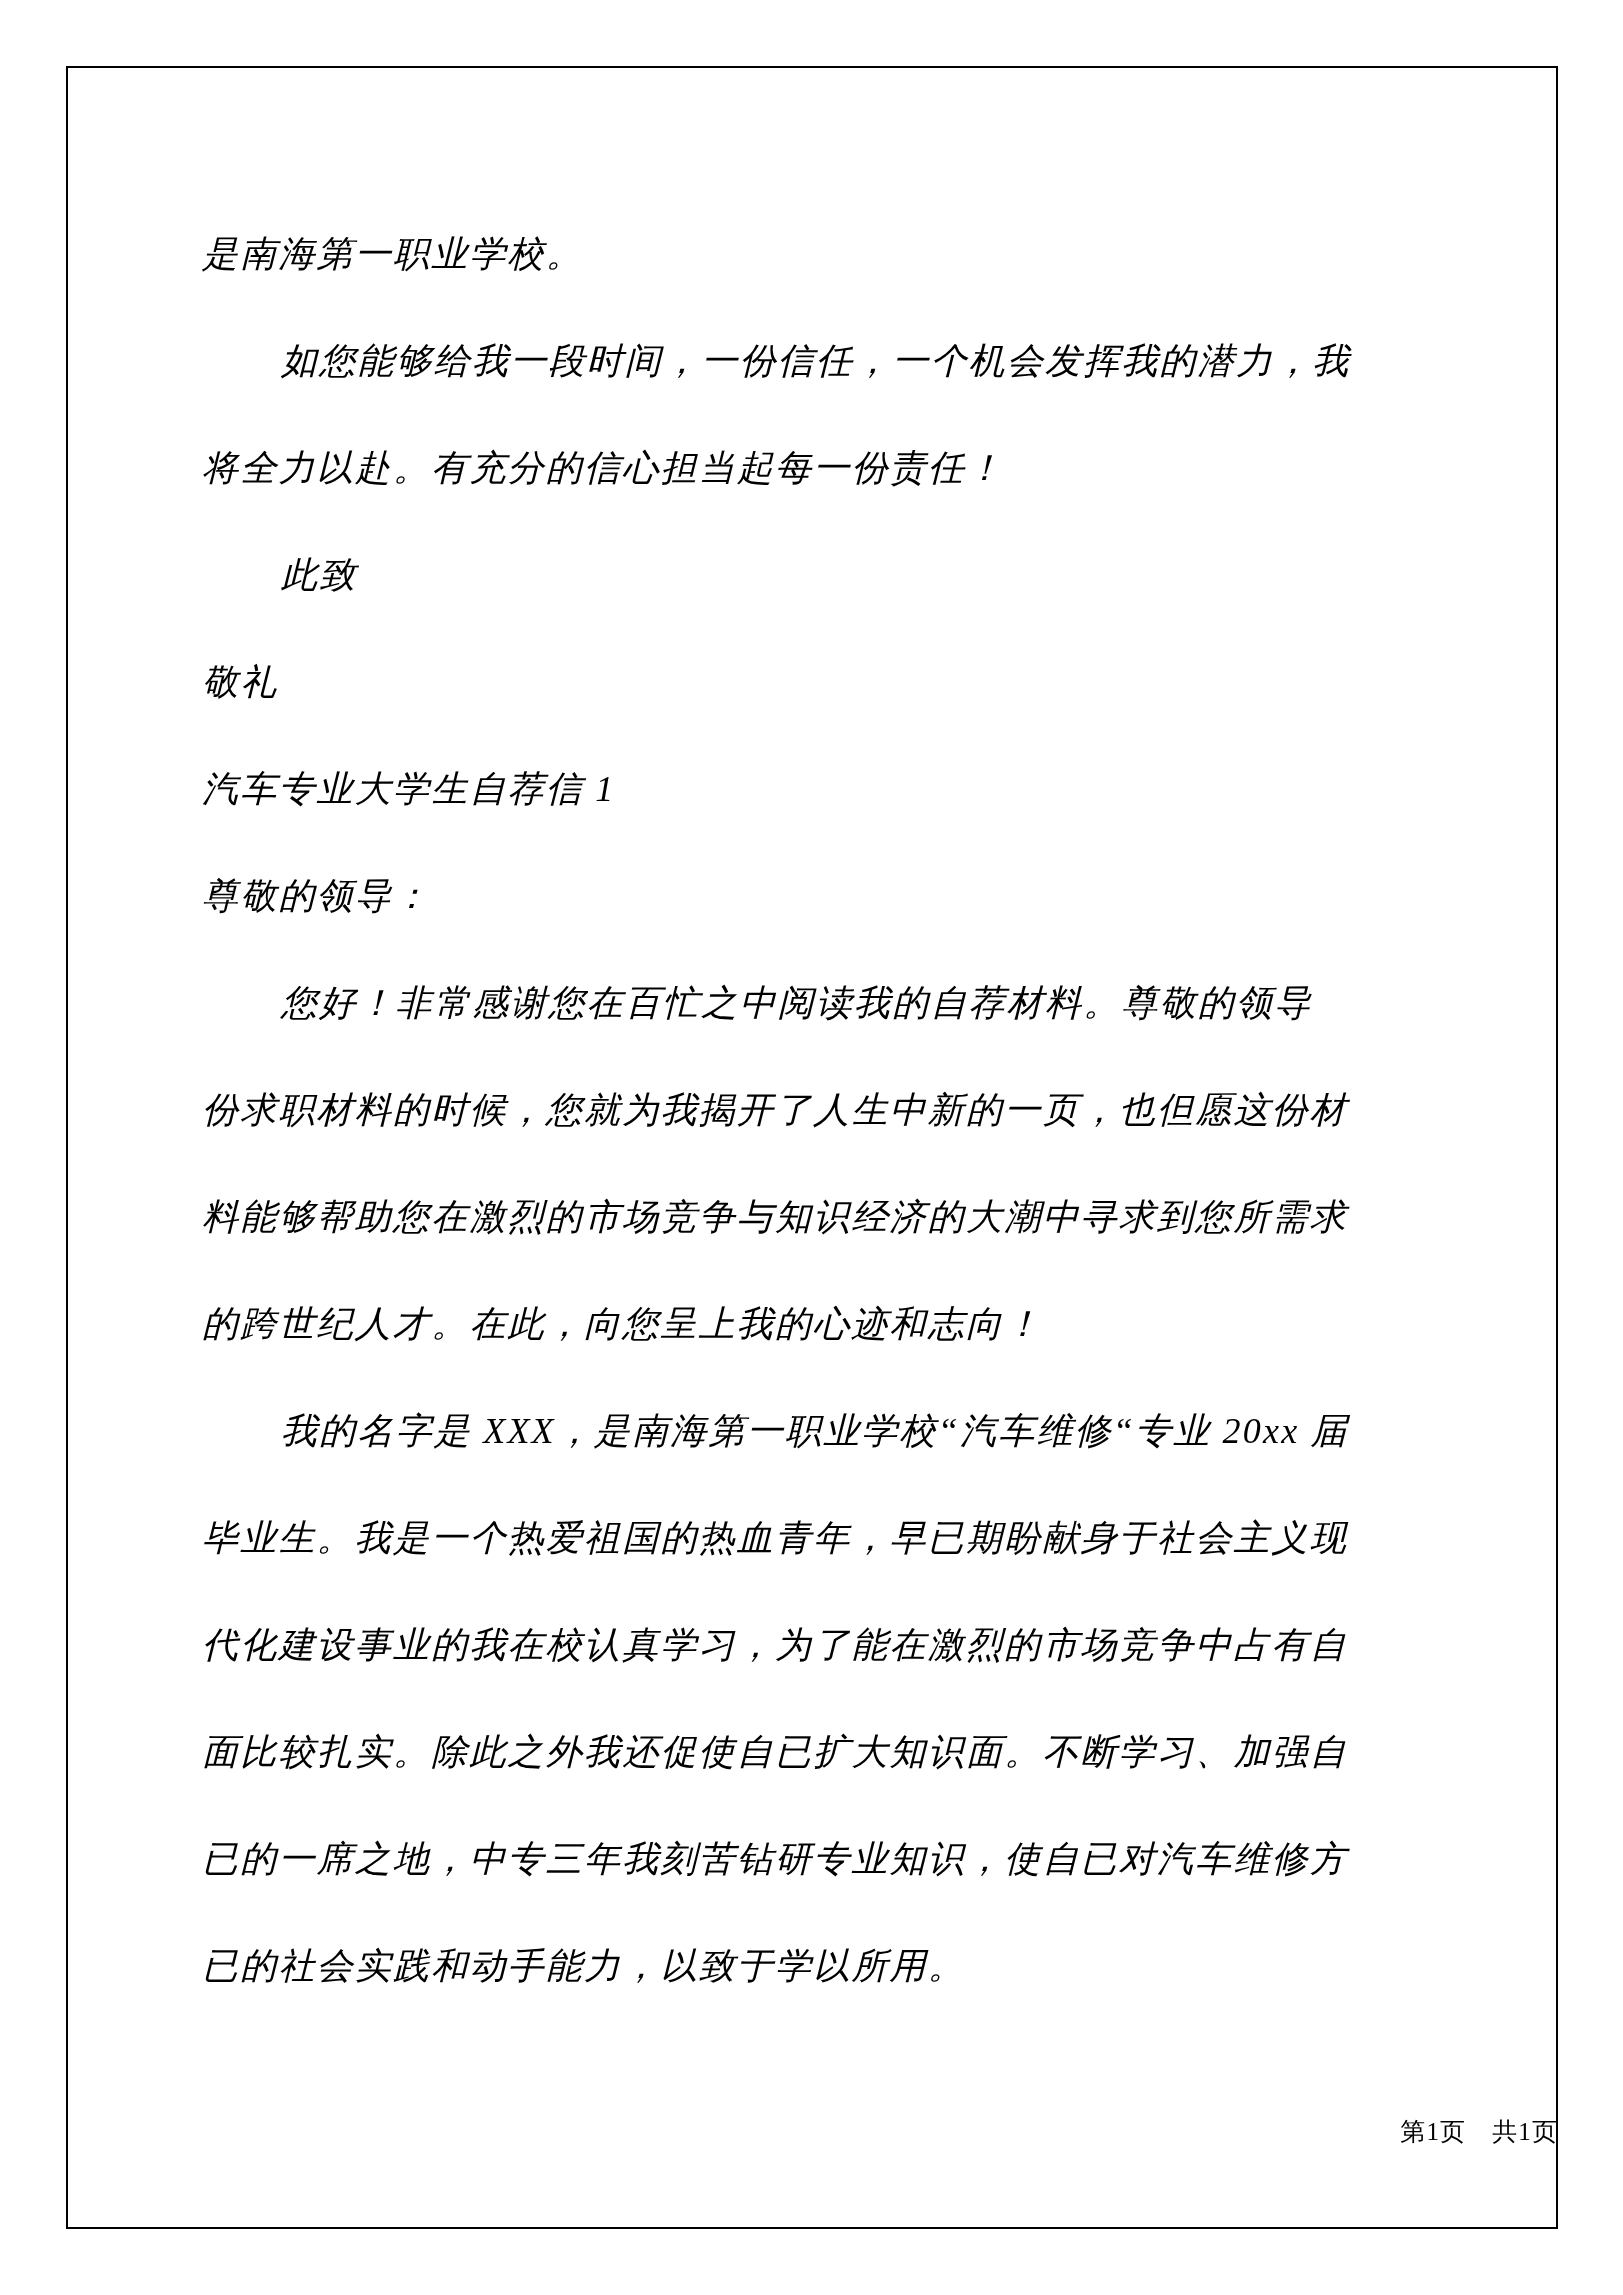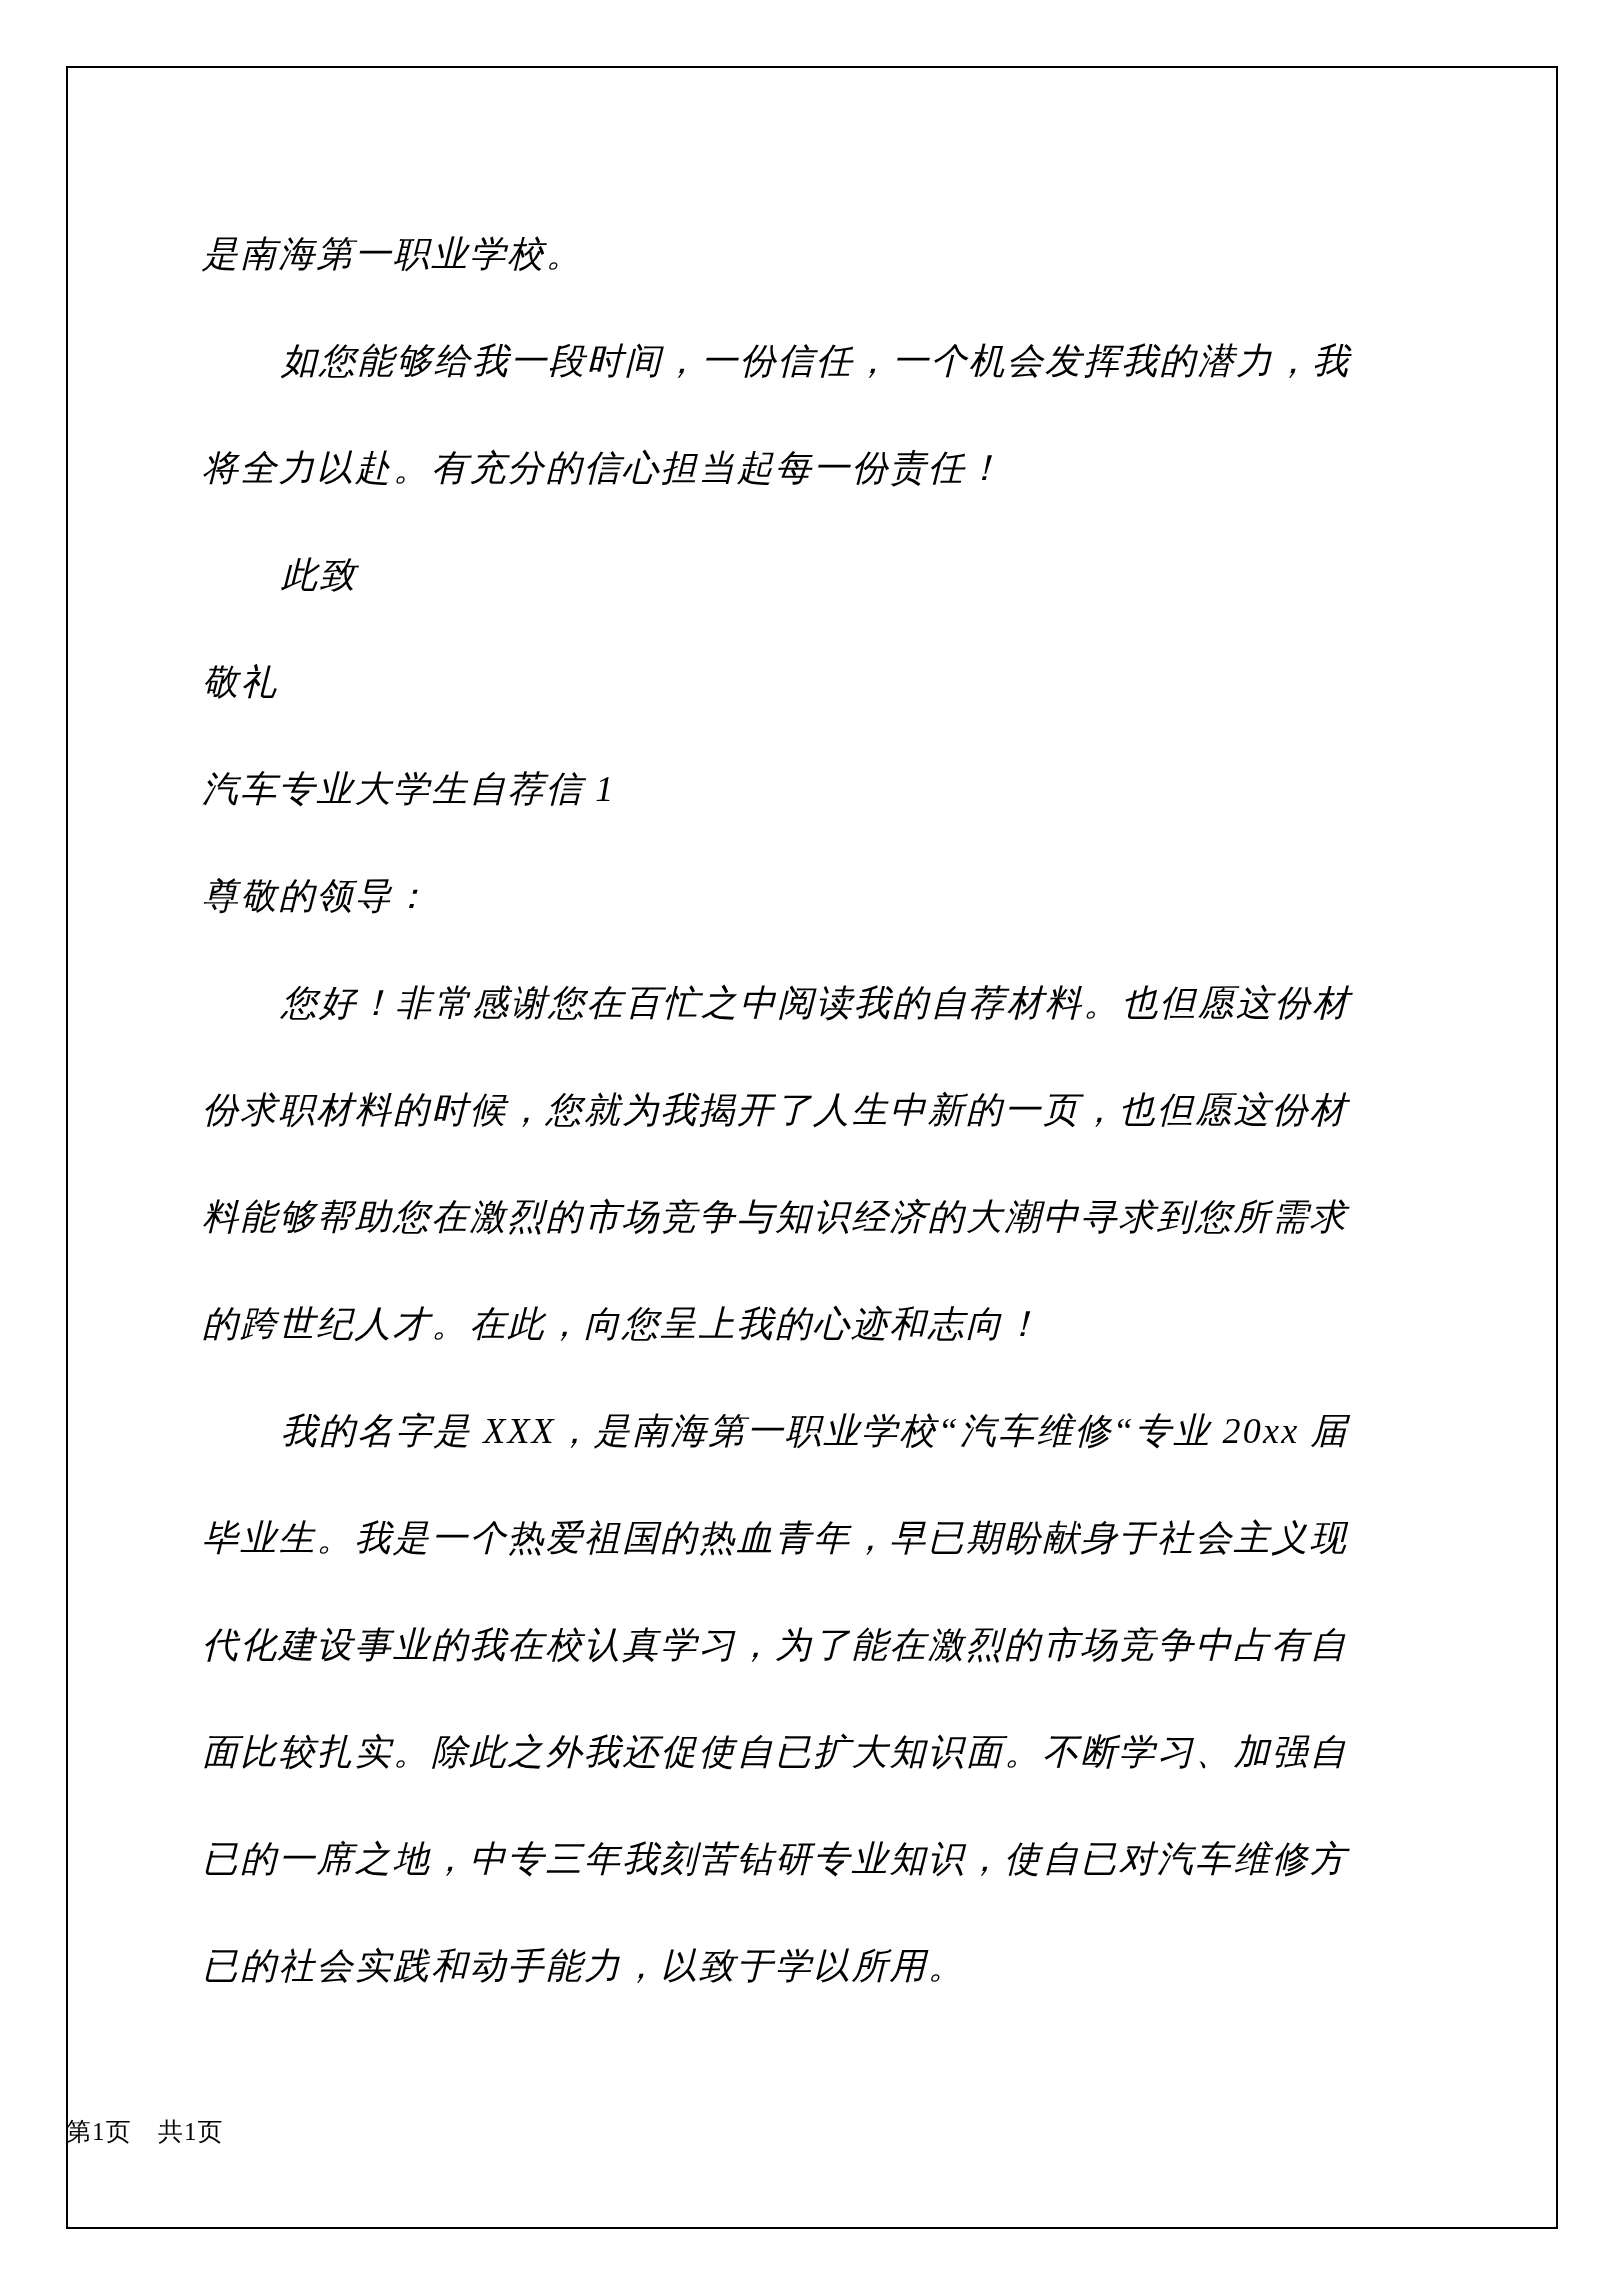--- a/index.html
+++ b/index.html
@@ -40,21 +40,21 @@
     white-space: nowrap;
   }
   .line.indent {
     padding-left: 79px;
   }
   .footer {
     position: absolute;
     left: 66px;
     top: 2114px;
     width: 1492px;
-    text-align: left;
+    text-align: right;
     font-family: "Liberation Serif", "DejaVu Serif", serif;
     font-style: normal;
     font-size: 25px;
     line-height: 36px;
     color: #000000;
     letter-spacing: 1.1px;
   }
 </style>
 </head>
 <body>
@@ -62,21 +62,21 @@
 <div class="page-border"></div>
 
 <div class="content">
   <div class="line">是南海第一职业学校。</div>
   <div class="line indent">如您能够给我一段时间，一份信任，一个机会发挥我的潜力，我</div>
   <div class="line">将全力以赴。有充分的信心担当起每一份责任！</div>
   <div class="line indent">此致</div>
   <div class="line">敬礼</div>
   <div class="line">汽车专业大学生自荐信 1</div>
   <div class="line">尊敬的领导：</div>
-  <div class="line indent">您好！非常感谢您在百忙之中阅读我的自荐材料。也但愿这份材</div>
+  <div class="line indent">您好！非常感谢您在百忙之中阅读我的自荐材料。尊敬的领导</div>
   <div class="line">份求职材料的时候，您就为我揭开了人生中新的一页，也但愿这份材</div>
   <div class="line">料能够帮助您在激烈的市场竞争与知识经济的大潮中寻求到您所需求</div>
   <div class="line">的跨世纪人才。在此，向您呈上我的心迹和志向！</div>
   <div class="line indent">我的名字是 XXX，是南海第一职业学校“汽车维修“专业 20xx 届</div>
   <div class="line">毕业生。我是一个热爱祖国的热血青年，早已期盼献身于社会主义现</div>
   <div class="line">代化建设事业的我在校认真学习，为了能在激烈的市场竞争中占有自</div>
   <div class="line">面比较扎实。除此之外我还促使自已扩大知识面。不断学习、加强自</div>
   <div class="line">已的一席之地，中专三年我刻苦钻研专业知识，使自已对汽车维修方</div>
   <div class="line">已的社会实践和动手能力，以致于学以所用。</div>
 </div>

